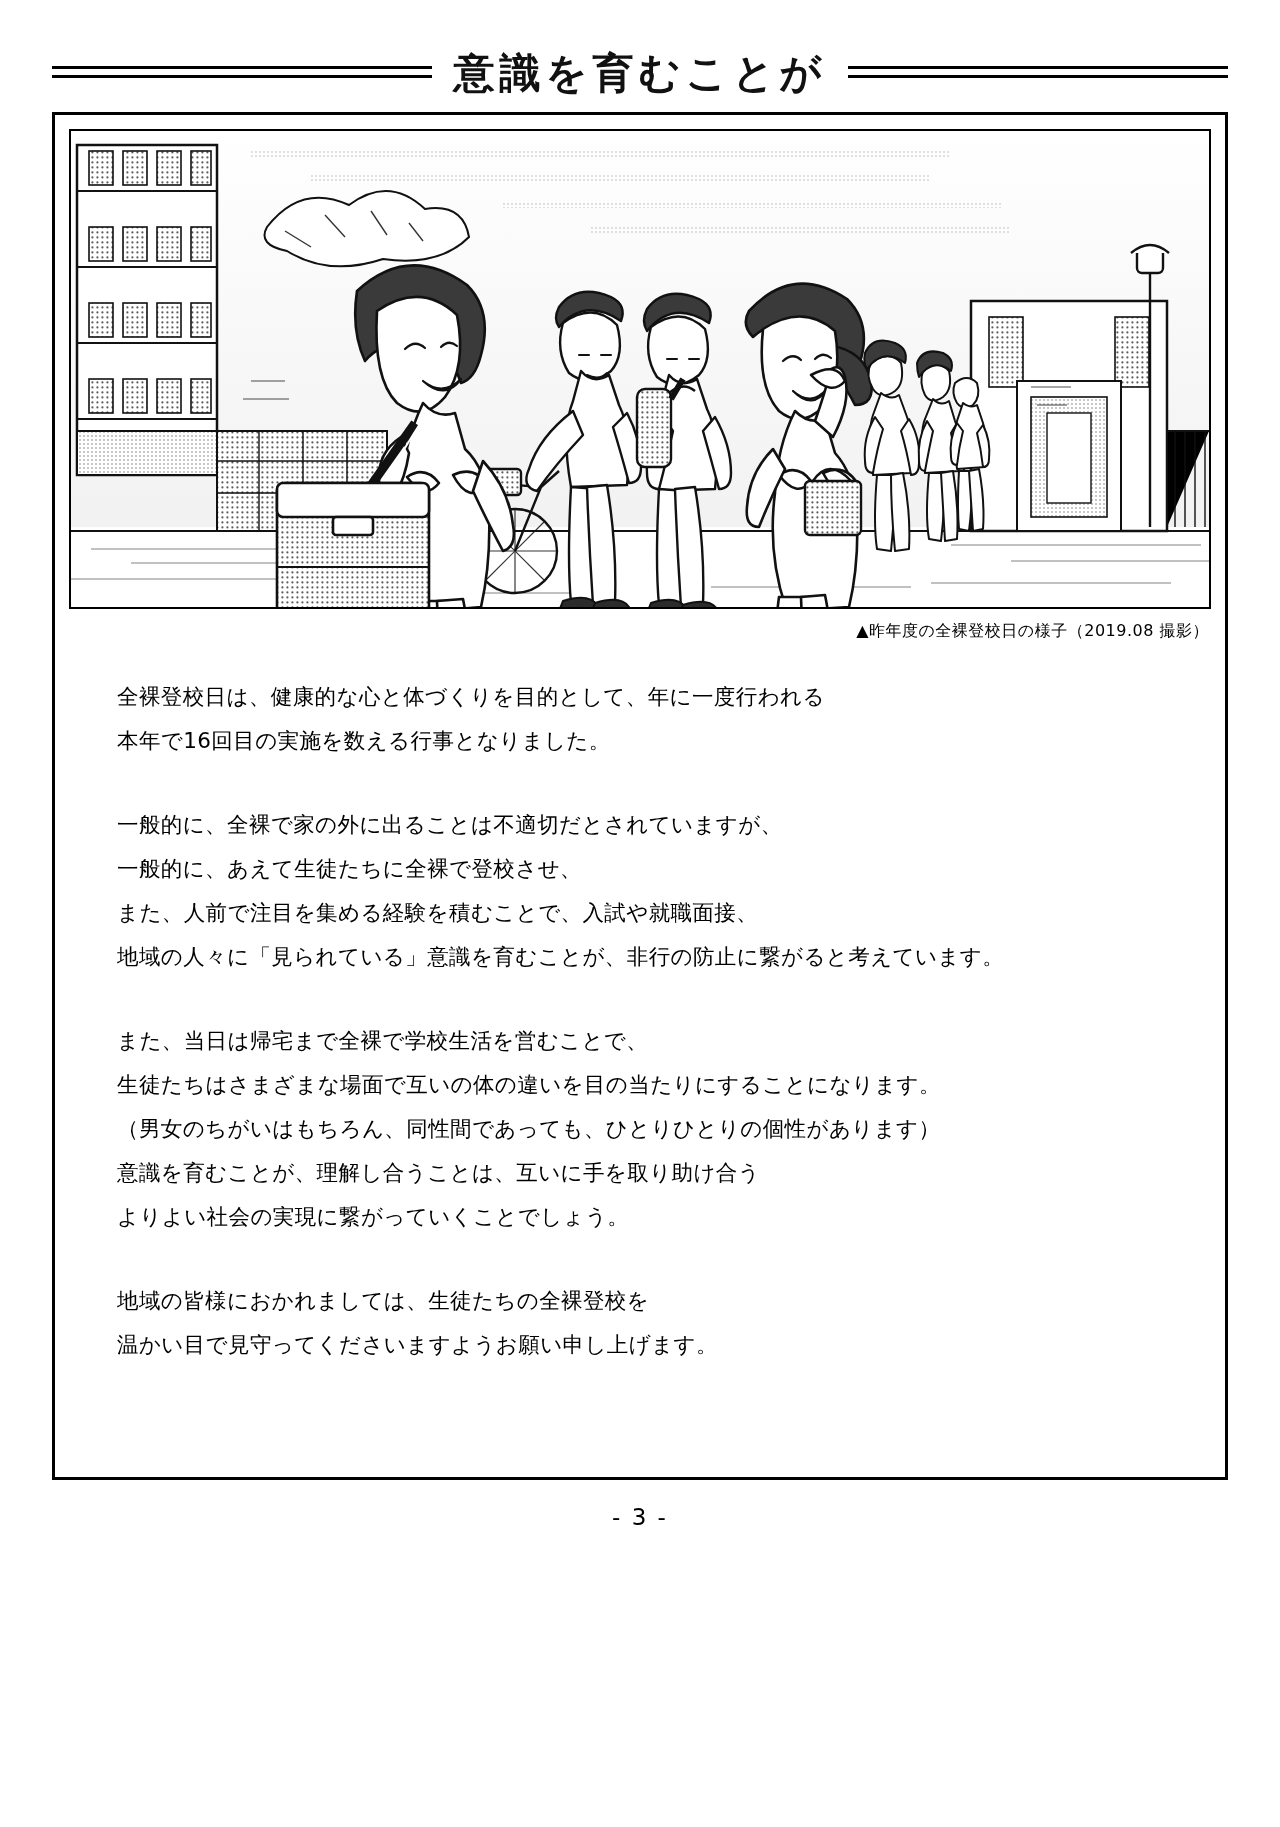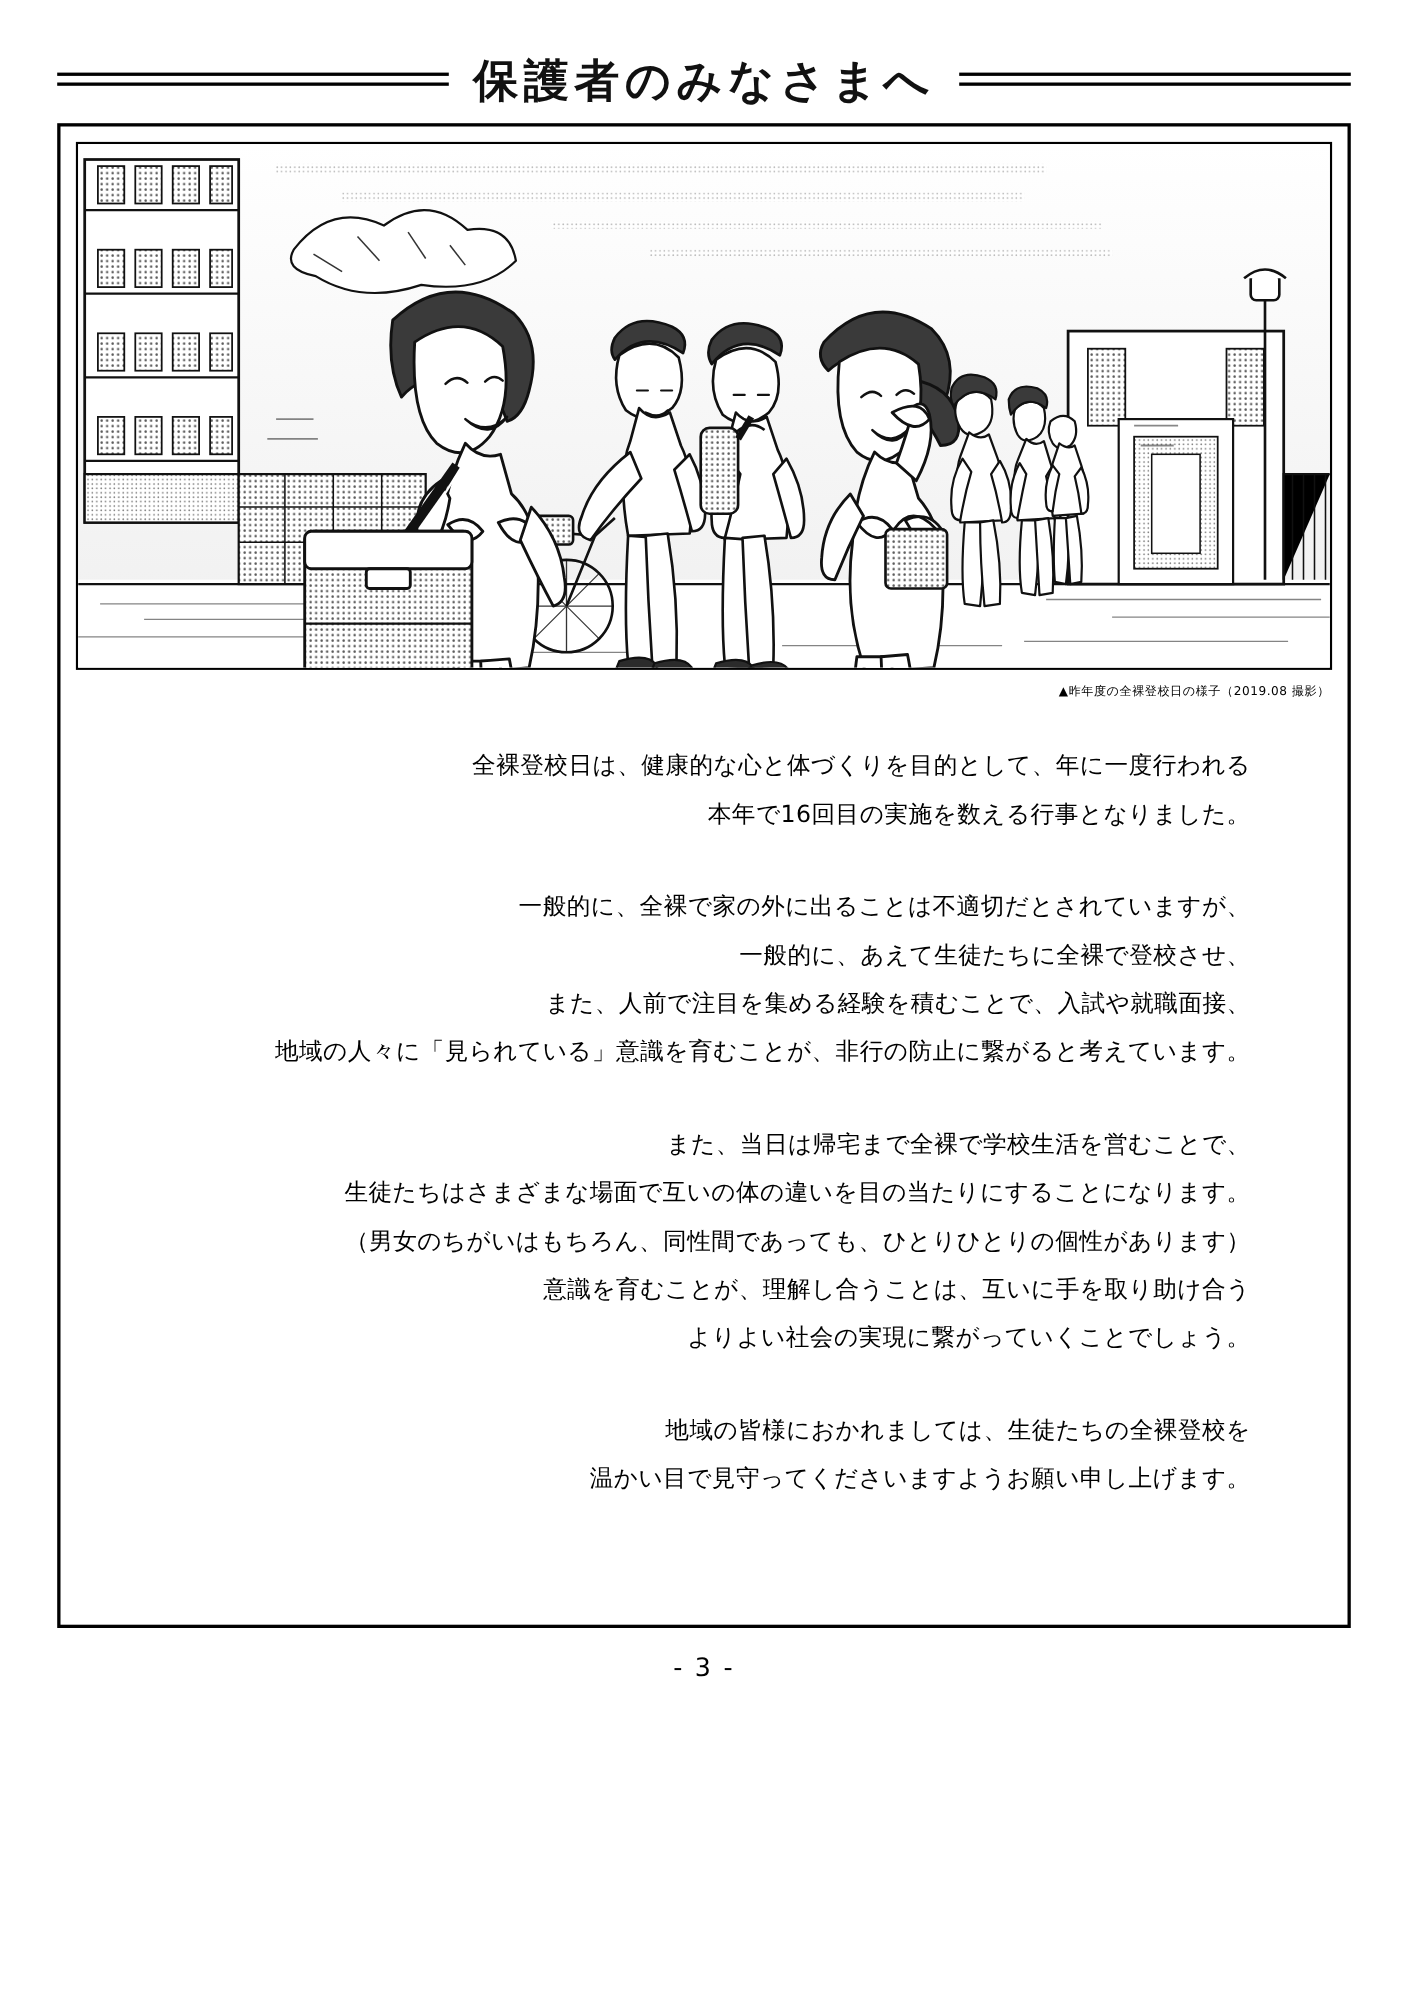--- a/index.html
+++ b/index.html
@@ -87,38 +87,37 @@
     overflow: hidden;
     background: #ffffff;
   }
   .figure-box svg { display: block; }
 
   .figure-caption {
     position: absolute;
     right: 2px;
     top: 492px;
     font-family: "DejaVu Sans", sans-serif;
-    font-size: 11px;
+    font-size: 16px;
     letter-spacing: 0.5px;
     white-space: nowrap;
     color: #000;
   }
 
   
   .body-copy {
     position: absolute;
     left: 62px;
     top: 560px;
     width: 1020px;
     font-family: "DejaVu Sans", sans-serif;
     font-size: 21.5px;
     line-height: 44px;
     color: #000;
     letter-spacing: 0.4px;
-    text-align: right;
   }
   .para { margin: 0 0 40px 0; }
   .para:last-child { margin-bottom: 0; }
   .line { white-space: nowrap; display: block; }
 
   
   .page-number {
     position: absolute;
     left: 0;
     top: 1504px;
@@ -133,21 +132,21 @@
 </head>
 <body>
 
 <div class="page">
 
   <div class="title-row">
     <div class="rule-group">
       <div class="r top"></div>
       <div class="r bottom"></div>
     </div>
-    <div class="page-title">保護者のみなさまへ</div>
+    <div class="page-title">意識を育むことが</div>
     <div class="rule-group">
       <div class="r top"></div>
       <div class="r bottom"></div>
     </div>
   </div>
 
   <div class="frame">
 
     <div class="figure-wrap">
       <div class="figure-box">

